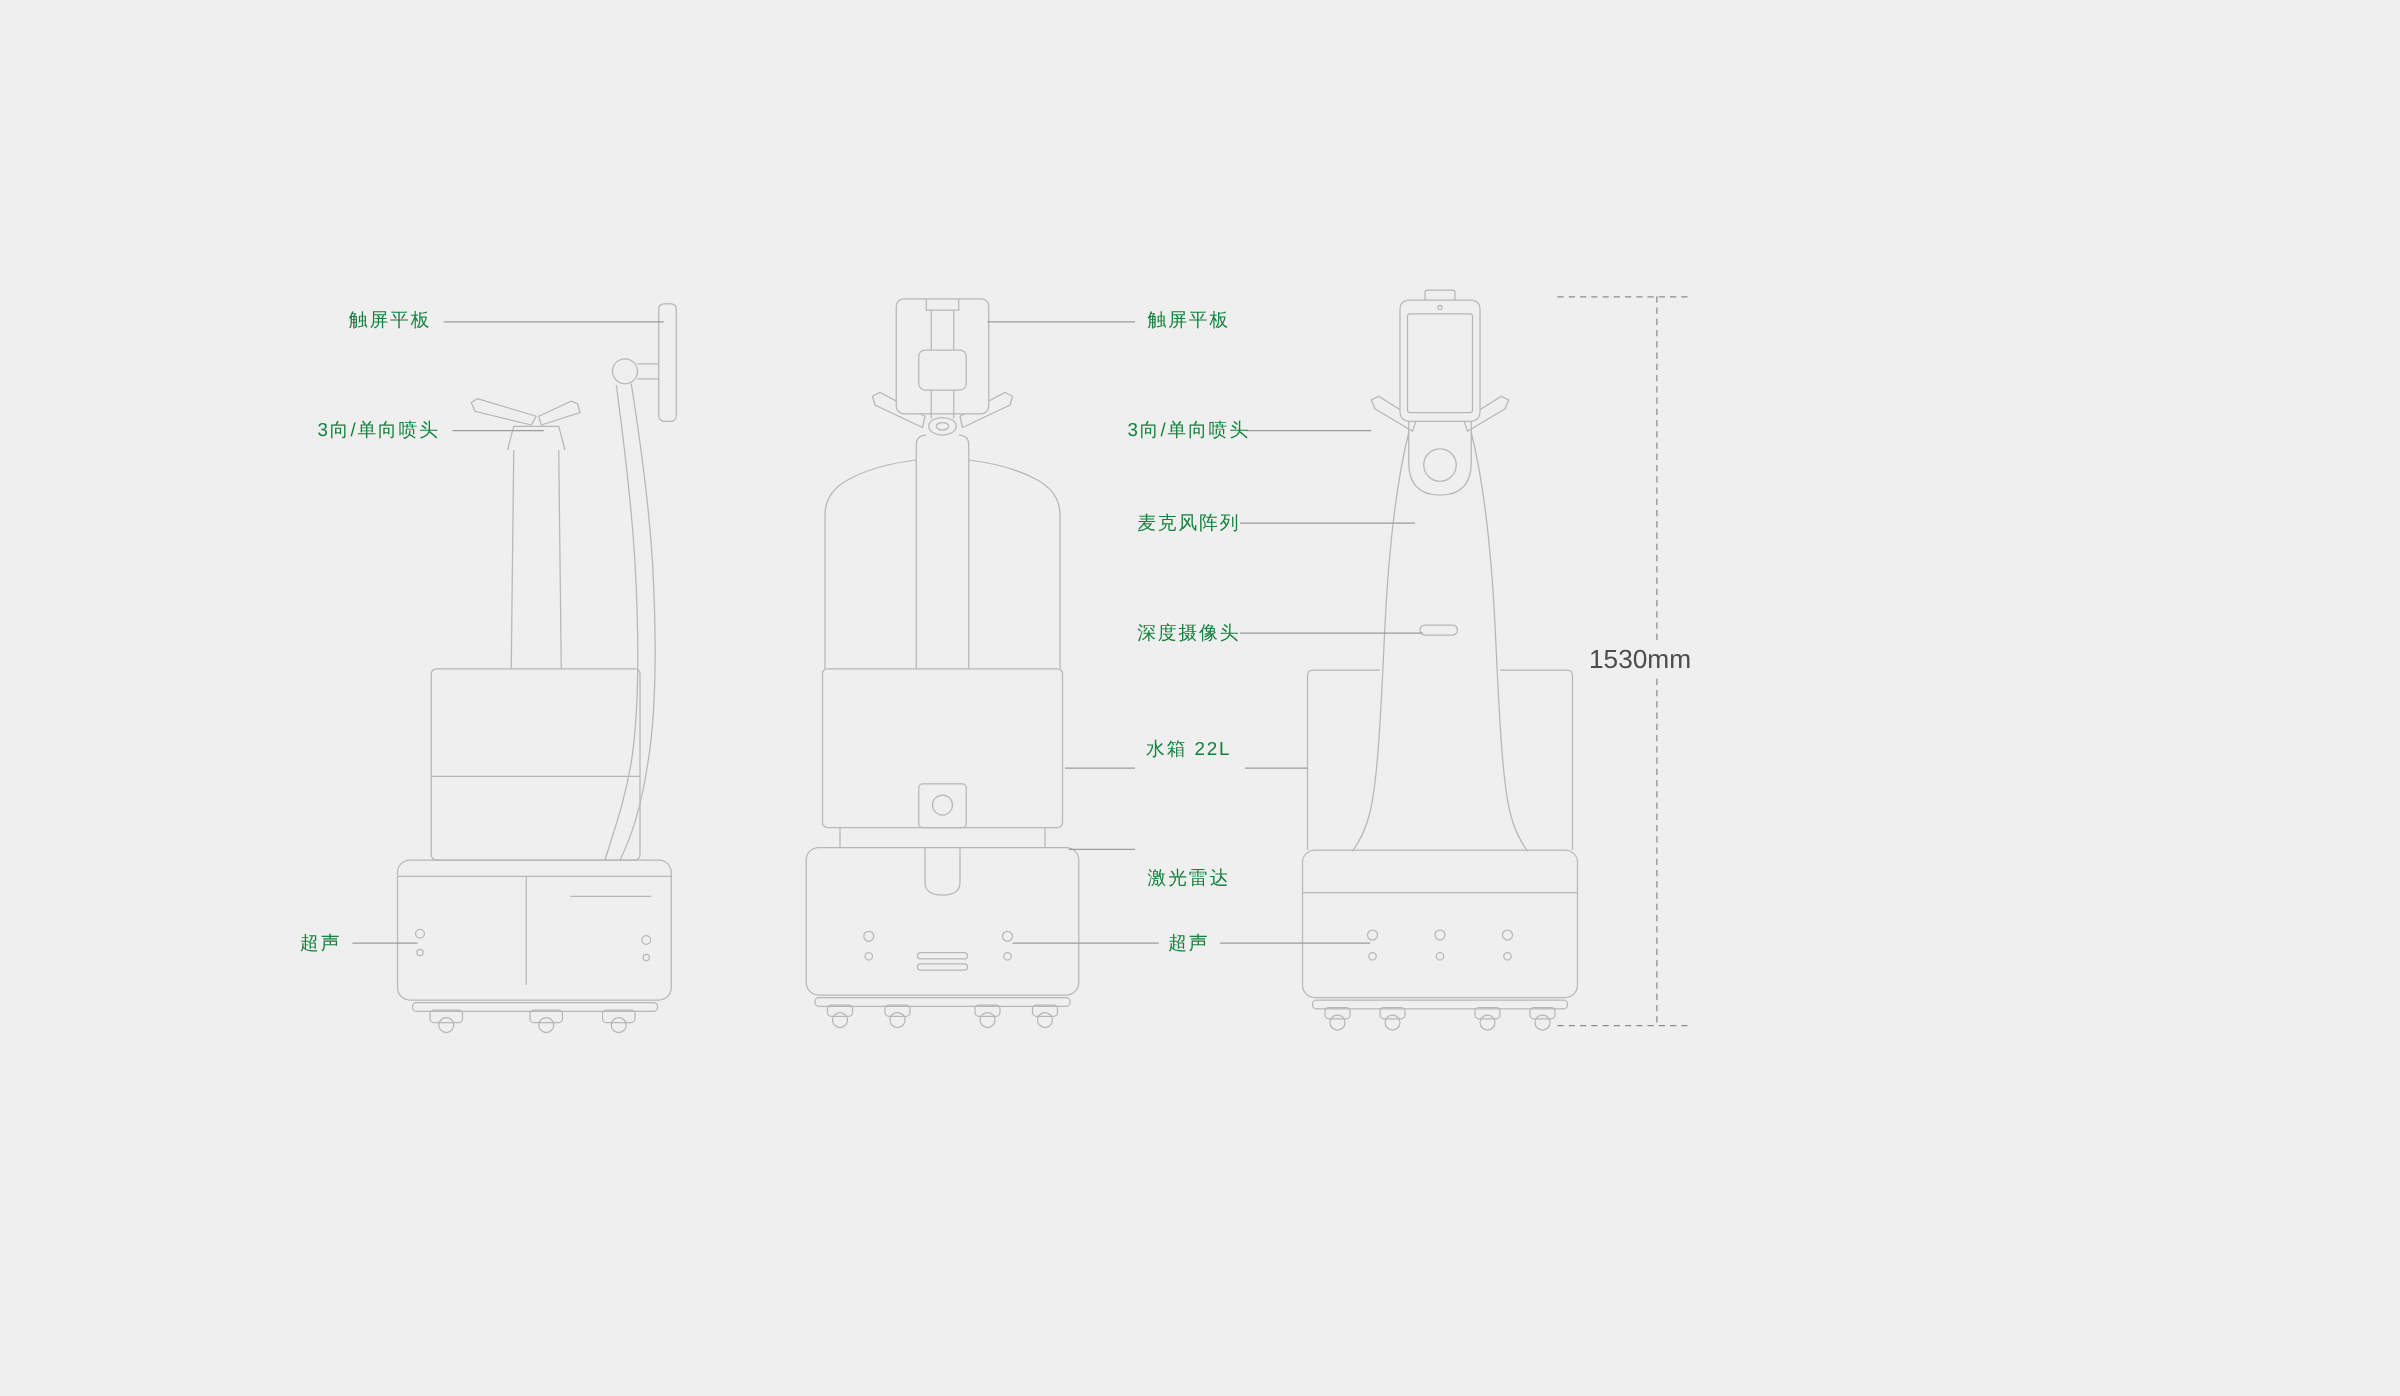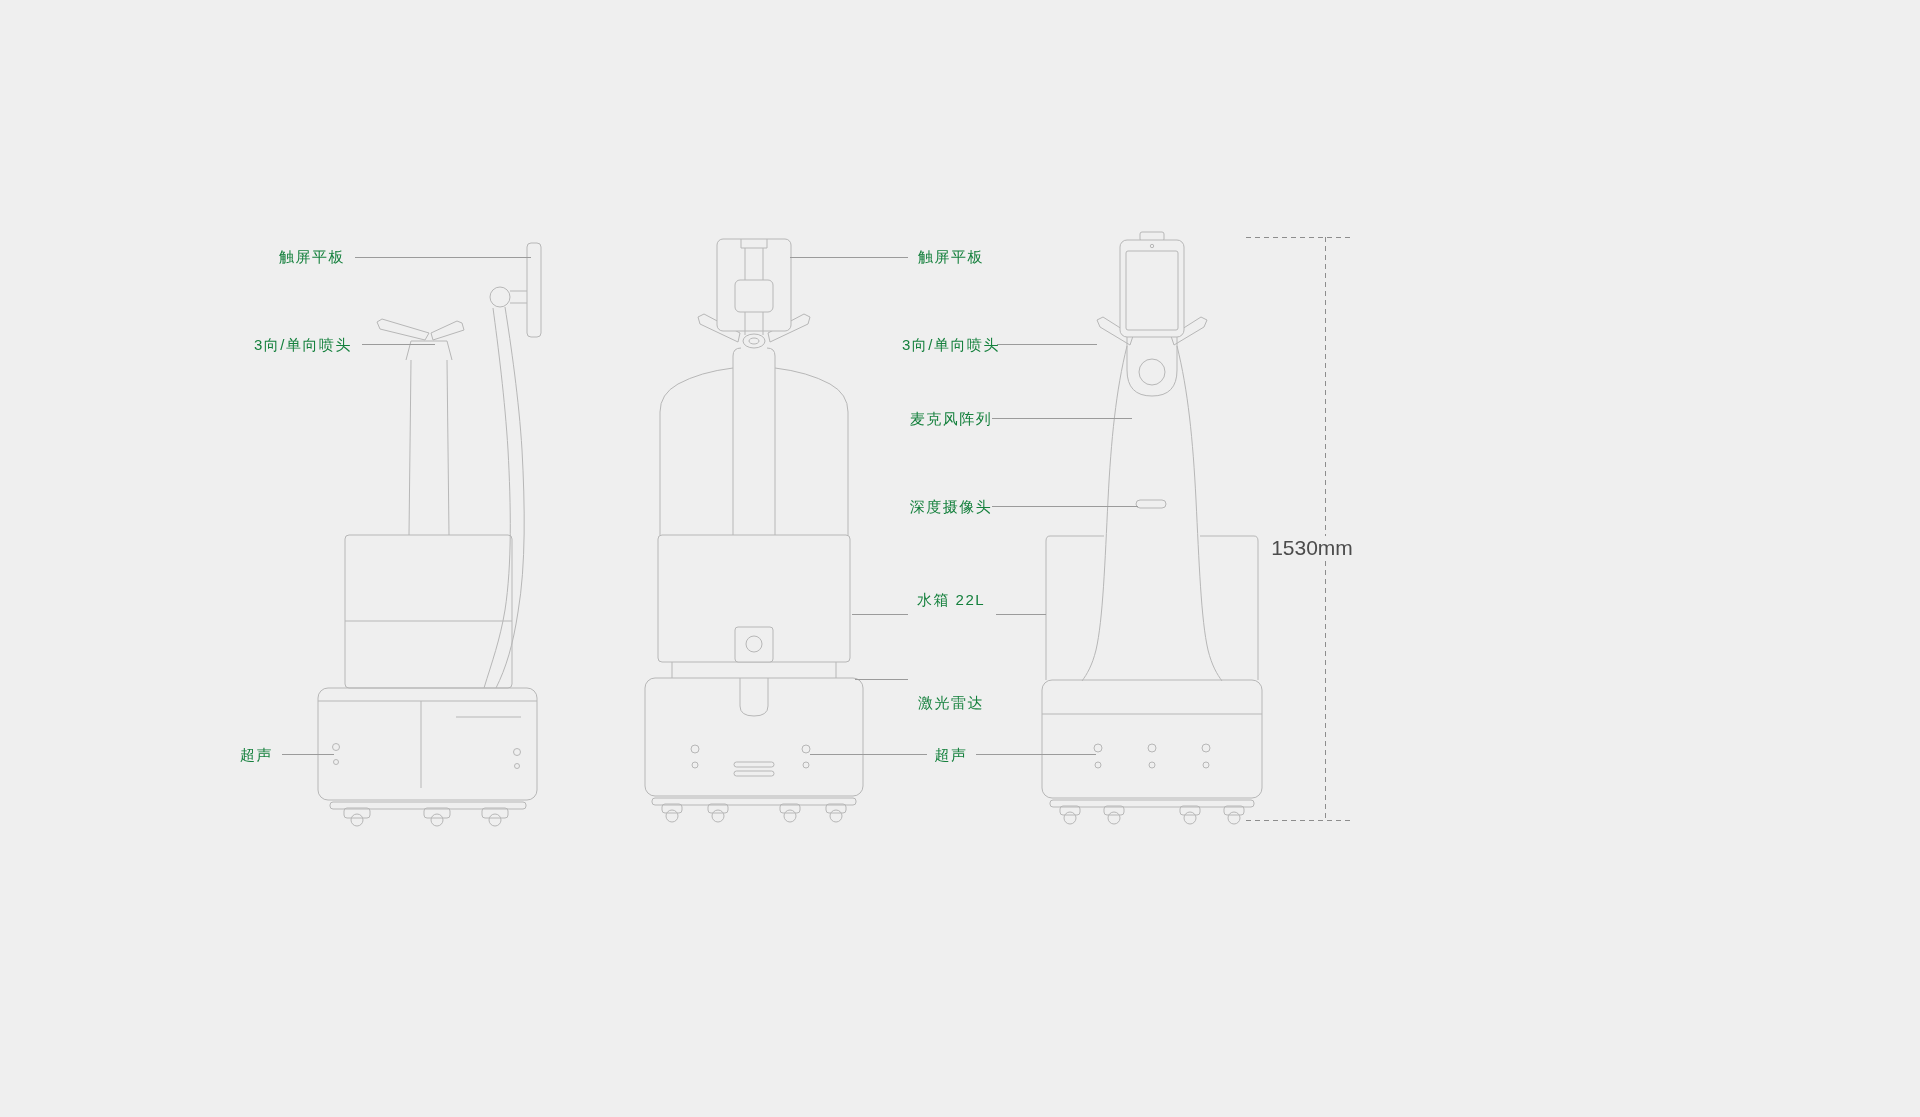--- a/index.html
+++ b/index.html
@@ -229,15 +229,15 @@
   <div class="label label-center" style="left:951px; top:410px;">麦克风阵列</div>
 
   <div class="label label-center" style="left:951px; top:498px;">深度摄像头</div>
 
   <div class="label label-center" style="left:951px; top:591px;">水箱 22L</div>
 
   <div class="label label-center" style="left:951px; top:694px;">激光雷达</div>
 
   <div class="label label-center" style="left:951px; top:746px;">超声</div>
 
-  <div class="dim-text" style="left:1312px; top:536px;">1530mm</div>
+  <div class="dim-text" style="left:1312px; top:516px;">1530mm</div>
 
 </div>
 
 </body></html>

